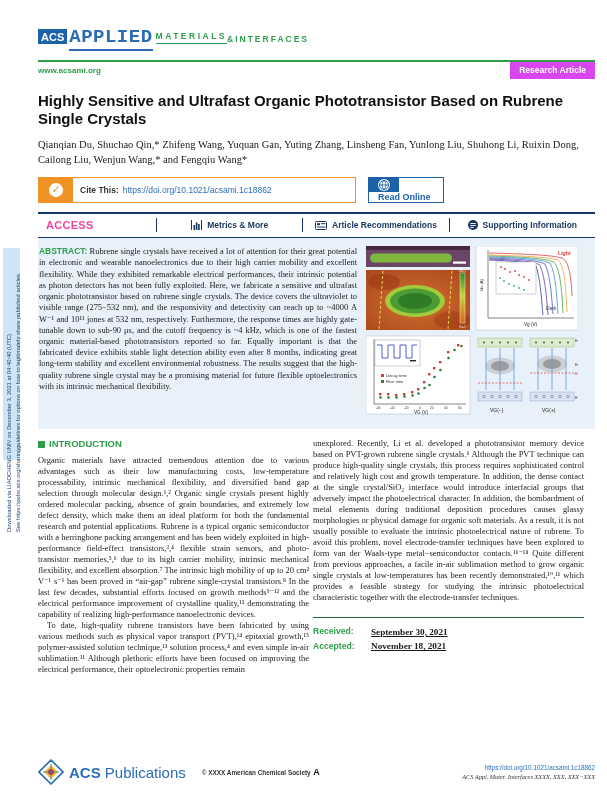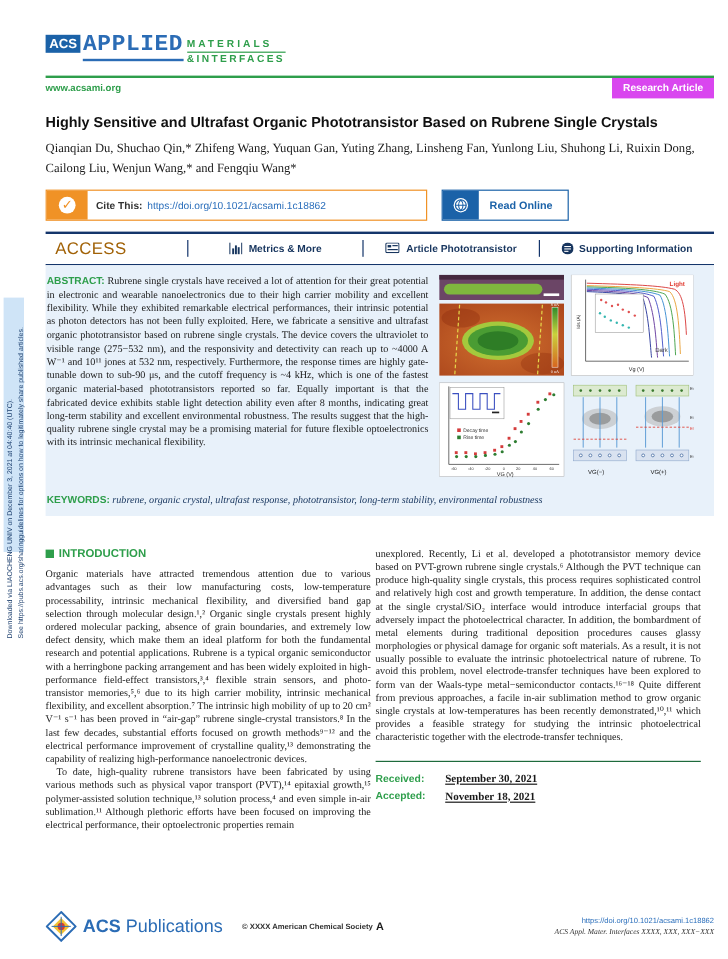--- a/index.html
+++ b/index.html
@@ -19,76 +19,76 @@
   
   .content { position:absolute; left:38px; top:0; width:557px; }
 
   
   .logo { margin-top:26px; display:flex; align-items:flex-start; }
   .acs-box { background:#1b62a8; color:#fff; font-family:"Liberation Sans",sans-serif;
              font-weight:bold; font-size:11px; padding:2px 3px 1px; margin-top:3px; }
   .applied { color:#2b6cb5; font-family:Liberation Mono, monospace; font-weight:bold;
              font-size:19px; letter-spacing:.5px; margin-left:2px;
              border-bottom:2px solid #2b6cb5; padding-bottom:1px; }
-  .mat-block { display:flex; flex-direction:column; margin-left:3px; margin-top:5px; }
+  .mat-block { display:flex; flex-direction:row; margin-left:3px; margin-top:5px; }
   .materials { color:#2e9e4b; font-family:"Liberation Sans",sans-serif; font-weight:bold;
                font-size:8.5px; letter-spacing:2.5px;
                border-bottom:1.5px solid #2e9e4b; padding-bottom:1.5px; }
   .interfaces { color:#2e9e4b; font-family:"Liberation Sans",sans-serif; font-weight:bold;
                 font-size:8.5px; letter-spacing:2px; align-self:flex-end; }
 
   .rule-row { border-top:2.5px solid #2e9e4b; margin-top:9px;
               display:flex; justify-content:space-between; align-items:flex-start; }
   .site { color:#2e9e4b; font-family:"Liberation Sans",sans-serif; font-weight:bold;
           font-size:8px; padding-top:4px; }
   .badge { background:#d946ef; color:#fff; font-family:"Liberation Sans",sans-serif;
            font-weight:bold; font-size:8.5px; padding:3px 9px 4px; }
 
   .title { font-family:"Liberation Sans","DejaVu Sans",sans-serif; font-weight:bold;
-           font-size:12px; line-height:1.22; color:#101010; margin-top:13px; width:97%; }
+           font-size:15px; line-height:1.22; color:#101010; margin-top:13px; width:97%; }
   .authors { font-size:10.5px; line-height:1.5; margin-top:8px; width:99%; color:#1a1a1a; }
 
   .cite-row { display:flex; gap:12px; margin-top:9px; height:26px; }
   .cite-box { flex:0 0 318px; border:1.8px solid #f09226; display:flex; align-items:center; }
   .cite-icon { width:34px; align-self:stretch; background:#f09226; display:flex;
                align-items:center; justify-content:center; }
   .cite-check { width:14px; height:14px; background:#fff; border-radius:50%;
                 color:#f09226; font-size:11px; font-weight:bold; line-height:14px;
                 text-align:center; font-family:"DejaVu Sans",sans-serif; }
   .cite-label { font-family:"Liberation Sans",sans-serif; font-weight:bold; font-size:8.5px;
                 color:#333; margin-left:7px; }
   .cite-doi { font-family:"Liberation Sans",sans-serif; font-size:8.5px; color:#2a6ebb;
               margin-left:4px; }
-  .read-box { border:1.8px solid #1b62a8; display:flex; align-items:center; padding-right:12px; }
+  .read-box { border:1.8px solid #1b62a8; display:flex; align-items:flex-end; padding-right:12px;flex-direction:column; }
   .read-icon { width:30px; align-self:stretch; background:#1b62a8; display:flex;
                align-items:center; justify-content:center; }
   .read-label { font-family:"Liberation Sans",sans-serif; font-weight:bold; font-size:9px;
                 color:#1b62a8; margin-left:9px; }
 
   .navy-line { border-top:2px solid #14356b; margin-top:9px; }
 
   .access-row { display:flex; align-items:center; border-bottom:1.8px solid #14356b;
                 padding:4px 0 5px; font-family:"Liberation Sans",sans-serif; }
-  .access-word { color:#a16207; font-size:14px; font-weight:normal; letter-spacing:.3px;
+  .access-word { color:#ec4899; font-size:11px; font-weight:bold; letter-spacing:.3px;
                  flex:0 0 118px; padding-left:8px; }
   .access-div { border-left:1.5px solid #14356b; height:14px; }
   .access-item { flex:1; display:flex; justify-content:center; align-items:center; gap:5px;
                  font-size:8.5px; font-weight:bold; color:#17355e; }
 
   
   .abstract-box { background:#e8f1fa; padding:8px 17px 9px 1px; }
   .abs-flex { display:flex; gap:9px; }
   .abs-text { width:336px; font-size:8.45px; line-height:1.33; text-align:justify; }
   .green-label { color:#2e9e4b; font-weight:bold; font-family:"Liberation Sans",sans-serif; }
   .toc { width:212px; }
   .kw-line { margin-top:7px; font-size:8.45px; }
   .kw-text { font-style:italic; color:#17355e; }
 
   
-  .cols { display:flex; gap:4px; margin-top:26px; }
+  .cols { display:flex; gap:4px; margin-top:9px; }
   .col { width:271px; font-size:8.45px; line-height:1.3; text-align:justify; }
   .sec-head { display:flex; align-items:center; gap:4px; color:#2e9e4b; font-weight:bold;
               font-family:"Liberation Sans",sans-serif; font-size:9.5px; margin-bottom:5px; }
   .sec-square { width:7px; height:7px; background:#2e9e4b; display:inline-block; }
   .col p + p { text-indent:9px; }
   .date-rule { border-top:1.5px solid #1e6b3c; margin:14px 0 7px; }
   .date-row { display:flex; font-size:9.2px; line-height:1.55; }
   .date-label { color:#2e9e4b; font-weight:bold; font-family:"Liberation Sans",sans-serif;
                 width:58px; font-size:8.6px; padding-top:.5px; }
   .date-val { font-weight:bold;text-decoration:underline; }
@@ -172,21 +172,21 @@
       <span>Metrics &amp; More</span>
     </span>
     <span class="access-div"></span>
     <span class="access-item">
       <svg width="12" height="9" viewBox="0 0 12 9">
         <rect x="0.5" y="0.5" width="11" height="8" rx="1" fill="none" stroke="#17355e" stroke-width="1"></rect>
         <rect x="2" y="2.2" width="3" height="2" fill="#17355e"></rect>
         <rect x="6" y="2.2" width="4.5" height="1" fill="#17355e"></rect>
         <rect x="2" y="5.5" width="8.5" height="1" fill="#17355e"></rect>
       </svg>
-      <span>Article Phototransistor</span>
+      <span>Article Recommendations</span>
     </span>
     <span class="access-div"></span>
     <span class="access-item">
       <svg width="10" height="10" viewBox="0 0 10 10">
         <circle cx="5" cy="5" r="5" fill="#17355e"></circle>
         <rect x="2.2" y="3" width="5.6" height="0.9" fill="#fff"></rect>
         <rect x="2.2" y="5" width="5.6" height="0.9" fill="#fff"></rect>
         <rect x="2.2" y="7" width="3.5" height="0.9" fill="#fff"></rect>
       </svg>
       <span>Supporting Information</span>
@@ -379,22 +379,20 @@
                 <text x="209" y="129" fill="#e03a2f">EF</text>
                 <text x="209" y="153">Ev</text>
               </g>
               <text x="176" y="166" font-size="5" fill="#222">VG(+)</text>
             </g>
           </g>
         </svg>
       </div>
     </div>
 
-    <div class="kw-line"><span class="green-label">KEYWORDS:</span>
-       <span class="kw-text">rubrene, organic crystal, ultrafast response, phototransistor, long-term stability, environmental robustness</span></div>
   </div>
 
   <div class="cols">
     <div class="col">
       <div class="sec-head">
         <span class="sec-square"></span>
         <span>INTRODUCTION</span>
       </div>
       <p>Organic materials have attracted tremendous attention due to various advantages such as their low manufacturing costs, low-temperature processability, intrinsic mechanical flexibility, and diversified band gap selection through molecular design.¹,² Organic single crystals present highly ordered molecular packing, absence of grain boundaries, and extremely low defect density, which make them an ideal platform for both the fundamental research and potential applications. Rubrene is a typical organic semiconductor with a herringbone packing arrangement and has been widely exploited in high-performance field-effect transistors,³,⁴ flexible strain sensors, and photo-transistor memories,⁵,⁶ due to its high carrier mobility, intrinsic mechanical flexibility, and excellent absorption.⁷ The intrinsic high mobility of up to 20 cm² V⁻¹ s⁻¹ has been proved in “air-gap” rubrene single-crystal transistors.⁸ In the last few decades, substantial efforts focused on growth methods⁹⁻¹² and the electrical performance improvement of crystalline quality,¹³ demonstrating the capability of realizing high-performance nanoelectronic devices.</p>
       <p>To date, high-quality rubrene transistors have been fabricated by using various methods such as physical vapor transport (PVT),¹⁴ epitaxial growth,¹⁵ polymer-assisted solution technique,¹³ solution process,⁴ and even simple in-air sublimation.¹¹ Although plethoric efforts have been focused on improving the electrical performance, their optoelectronic properties remain</p>

